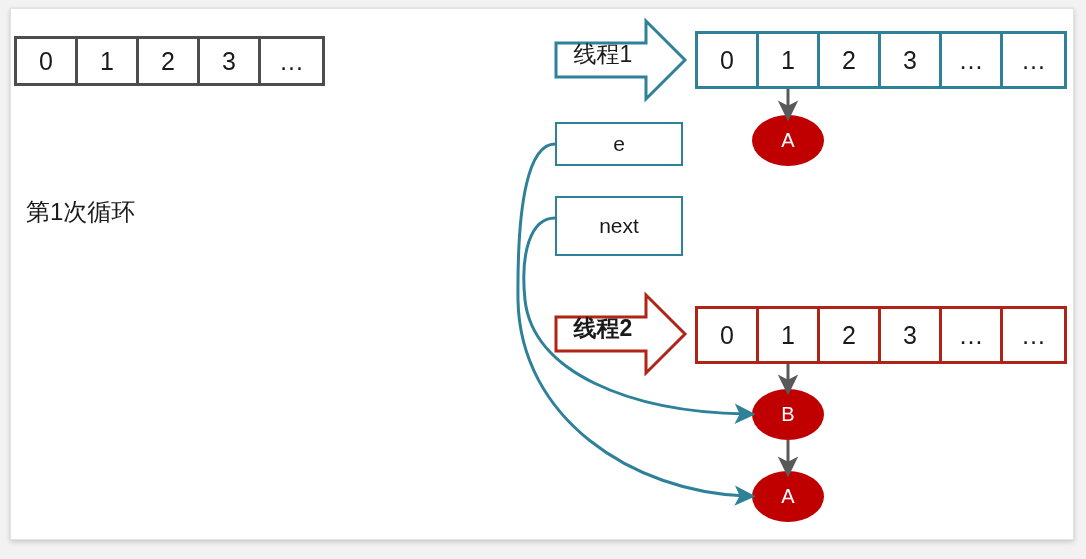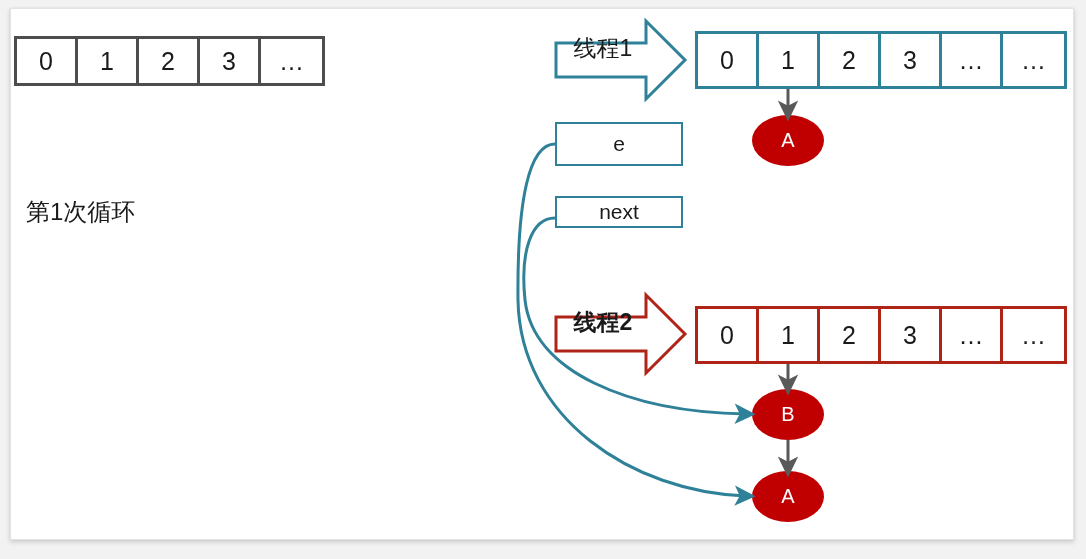--- a/index.html
+++ b/index.html
@@ -92,33 +92,33 @@
     box-sizing: border-box;
     background: #ffffff;
     border: 2px solid #2e8198;
     display: flex;
     align-items: center;
     justify-content: center;
     font-size: 21px;
     color: #1a1a1a;
   }
   #box-e    { left: 555px; top: 122px; width: 128px; height: 44px; }
-  #box-next { left: 555px; top: 196px; width: 128px; height: 32px; }
+  #box-next { left: 555px; top: 196px; width: 128px; height: 60px; }
 
   .arrowshape {
     position: absolute;
     width: 135px;
     height: 86px;
   }
   #thread1-arrow { left: 553px; top: 17px; }
   #thread2-arrow { left: 553px; top: 291px; font-weight: bold; }
   .arrowshape .arrowlabel {
     position: absolute;
     left: 6px;
-    top: 14px;
+    top: 20px;
     width: 88px;
     height: 34px;
     display: flex;
     align-items: center;
     justify-content: center;
     font-size: 23px;
     color: #1a1a1a;
     white-space: nowrap;
     text-align: center;
   }

